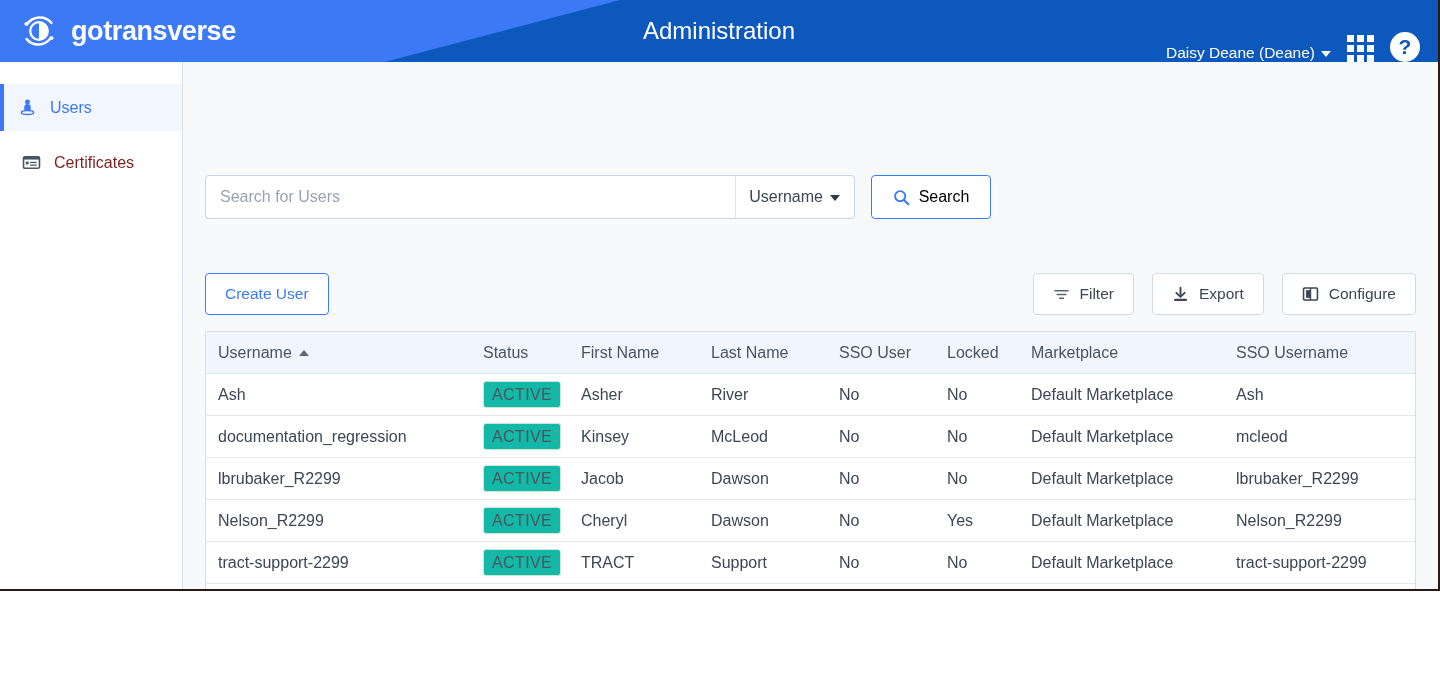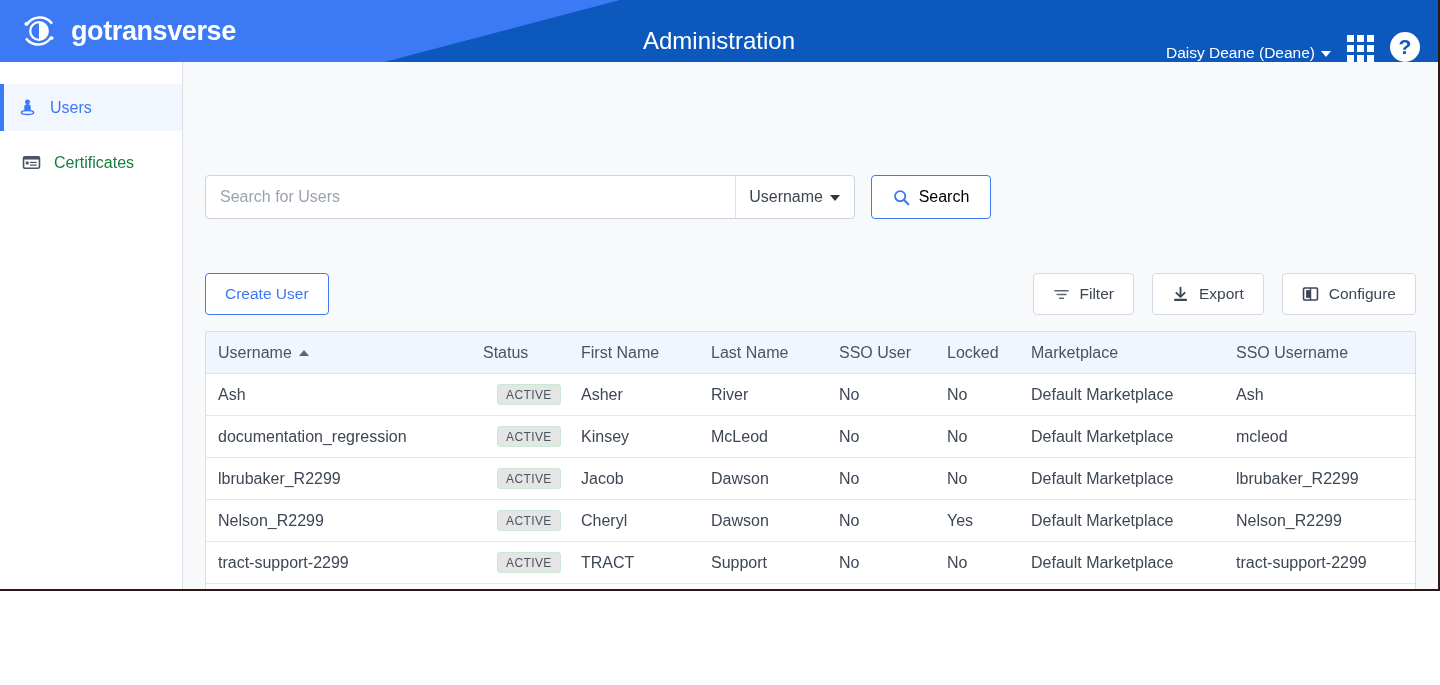--- a/index.html
+++ b/index.html
@@ -57,21 +57,21 @@
     color: #ffffff;
     font-size: 27px;
     font-weight: bold;
     letter-spacing: -0.4px;
   }
   .header-title {
     position: absolute;
     z-index: 3;
     left: 0;
     right: 0;
-    top: 10px;
+    top: 0;
     height: 62px;
     line-height: 62px;
     text-align: center;
     color: #ffffff;
     font-size: 24px;
     pointer-events: none;
   }
   .header-right {
     position: absolute;
     z-index: 4;
@@ -141,21 +141,21 @@
     padding-top: 22px;
     box-sizing: border-box;
   }
   .nav-item {
     display: flex;
     align-items: center;
     gap: 13px;
     height: 47px;
     padding-left: 18px;
     box-sizing: border-box;
-    color: #15803d;
+    color: #7f1d1d;
     font-size: 16px;
     cursor: pointer;
     border-left: 4px solid transparent;
     margin-bottom: 8px;
   }
   .nav-item.active {
     background: #f2f6fe;
     border-left-color: #3c79f5;
     color: #3c79f5;
     padding-left: 14px;
@@ -329,29 +329,28 @@
     width: 0;
     height: 0;
     border-left: 5px solid transparent;
     border-right: 5px solid transparent;
     border-bottom: 6px solid #5d6675;
     margin-left: 7px;
     vertical-align: 2px;
   }
   .badge-active {
     display: inline-block;
-    background: #e5e5e5;
+    background: #14b8a6;
     border: 1px solid #cbe8d5;
     border-radius: 3px;
     color: #49565f;
-    font-size: 12px;
+    font-size: 16px;
     letter-spacing: 0.4px;
     padding: 3px 8px 2px;
     line-height: 1.2;
-    margin-left: 14px;
   }
 
   .table-footer {
     display: flex;
     align-items: center;
     height: 42px;
     padding-left: 12px;
     color: #4a5462;
     font-size: 15.5px;
   }

